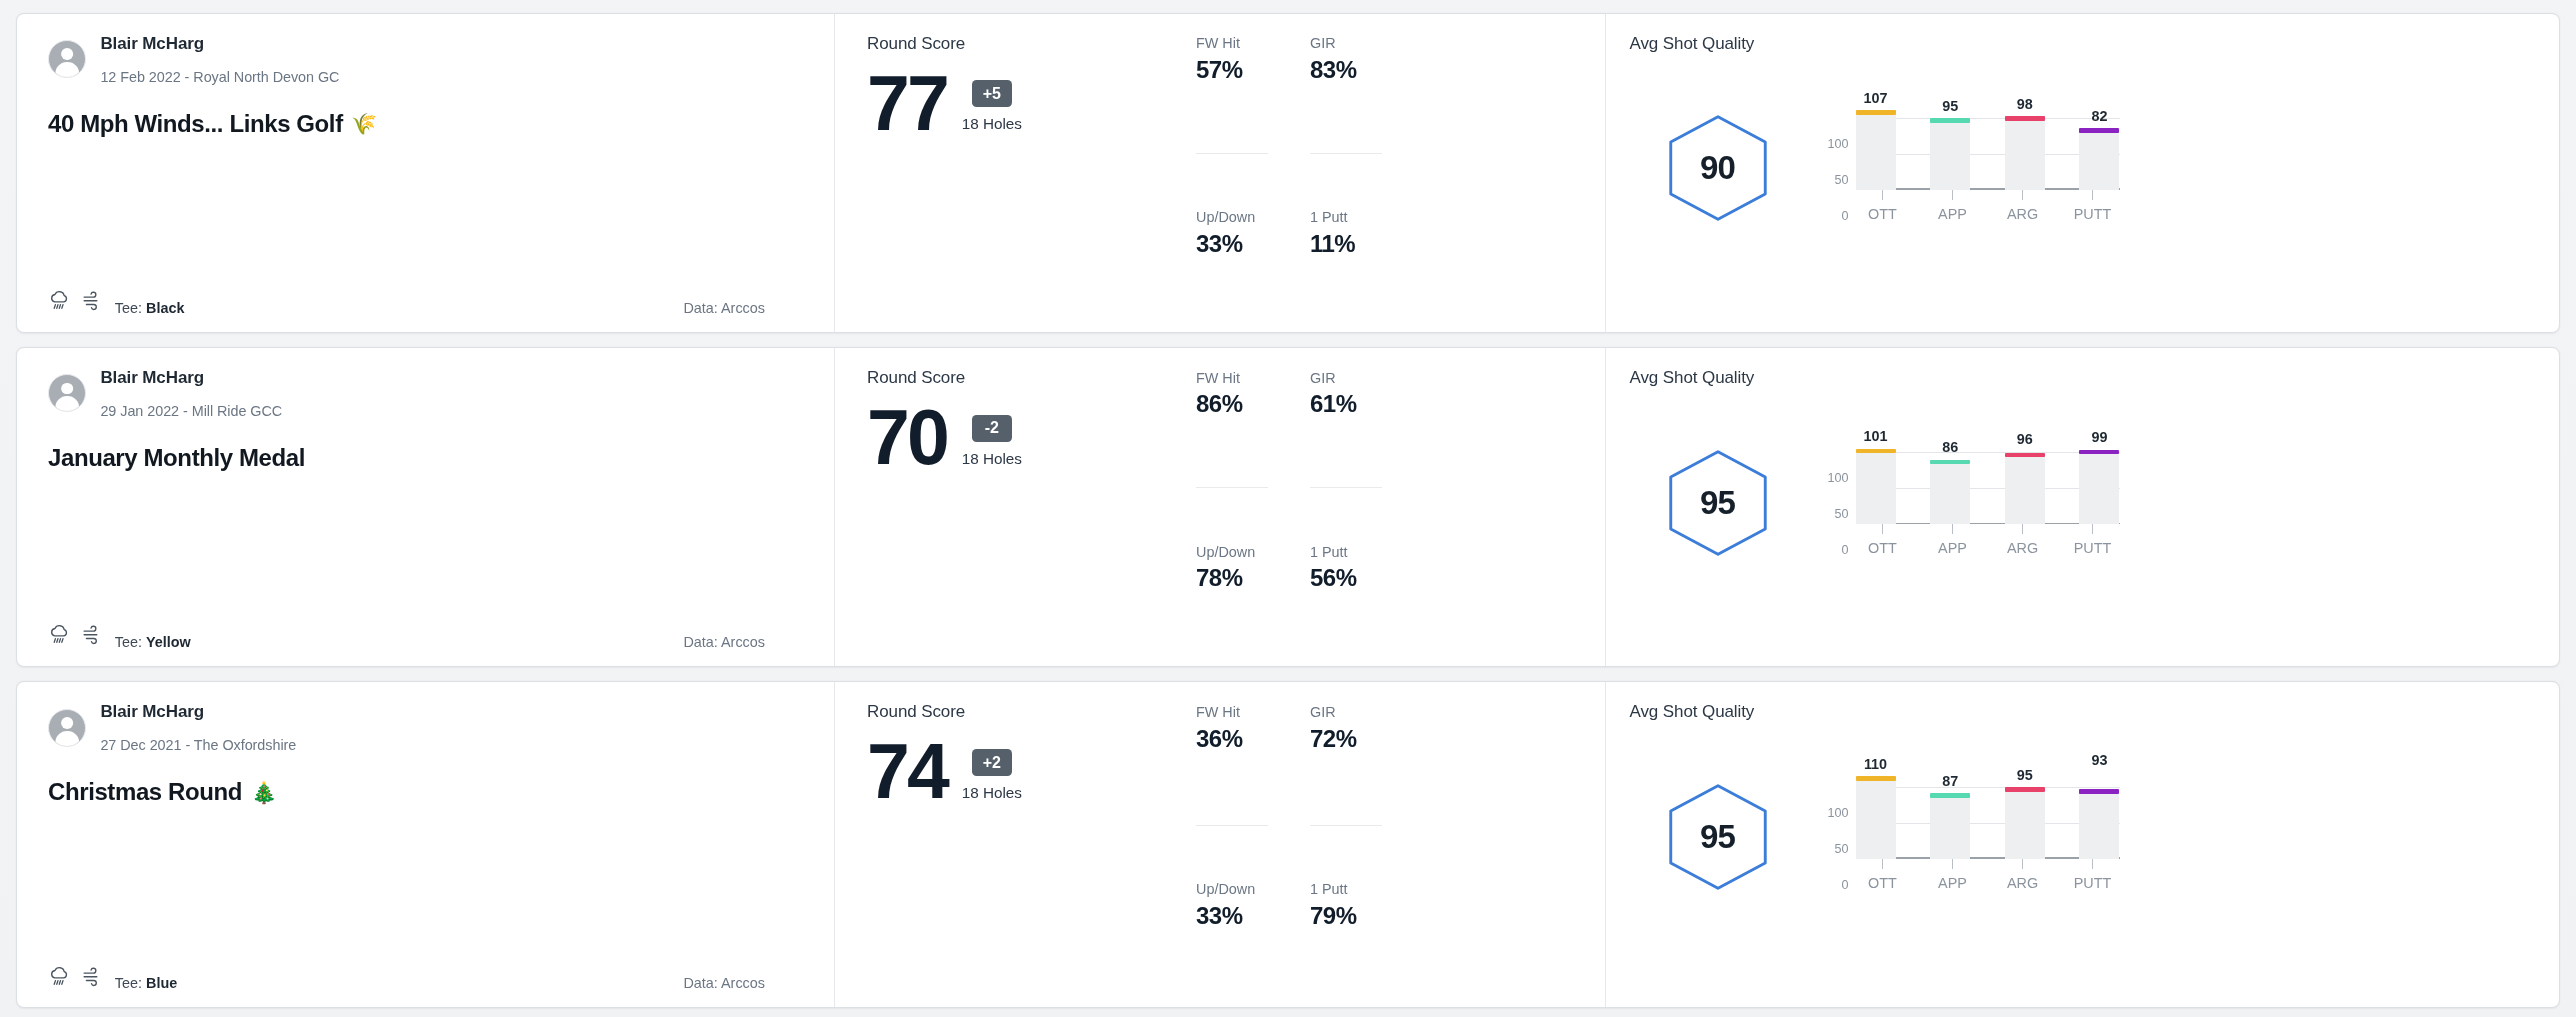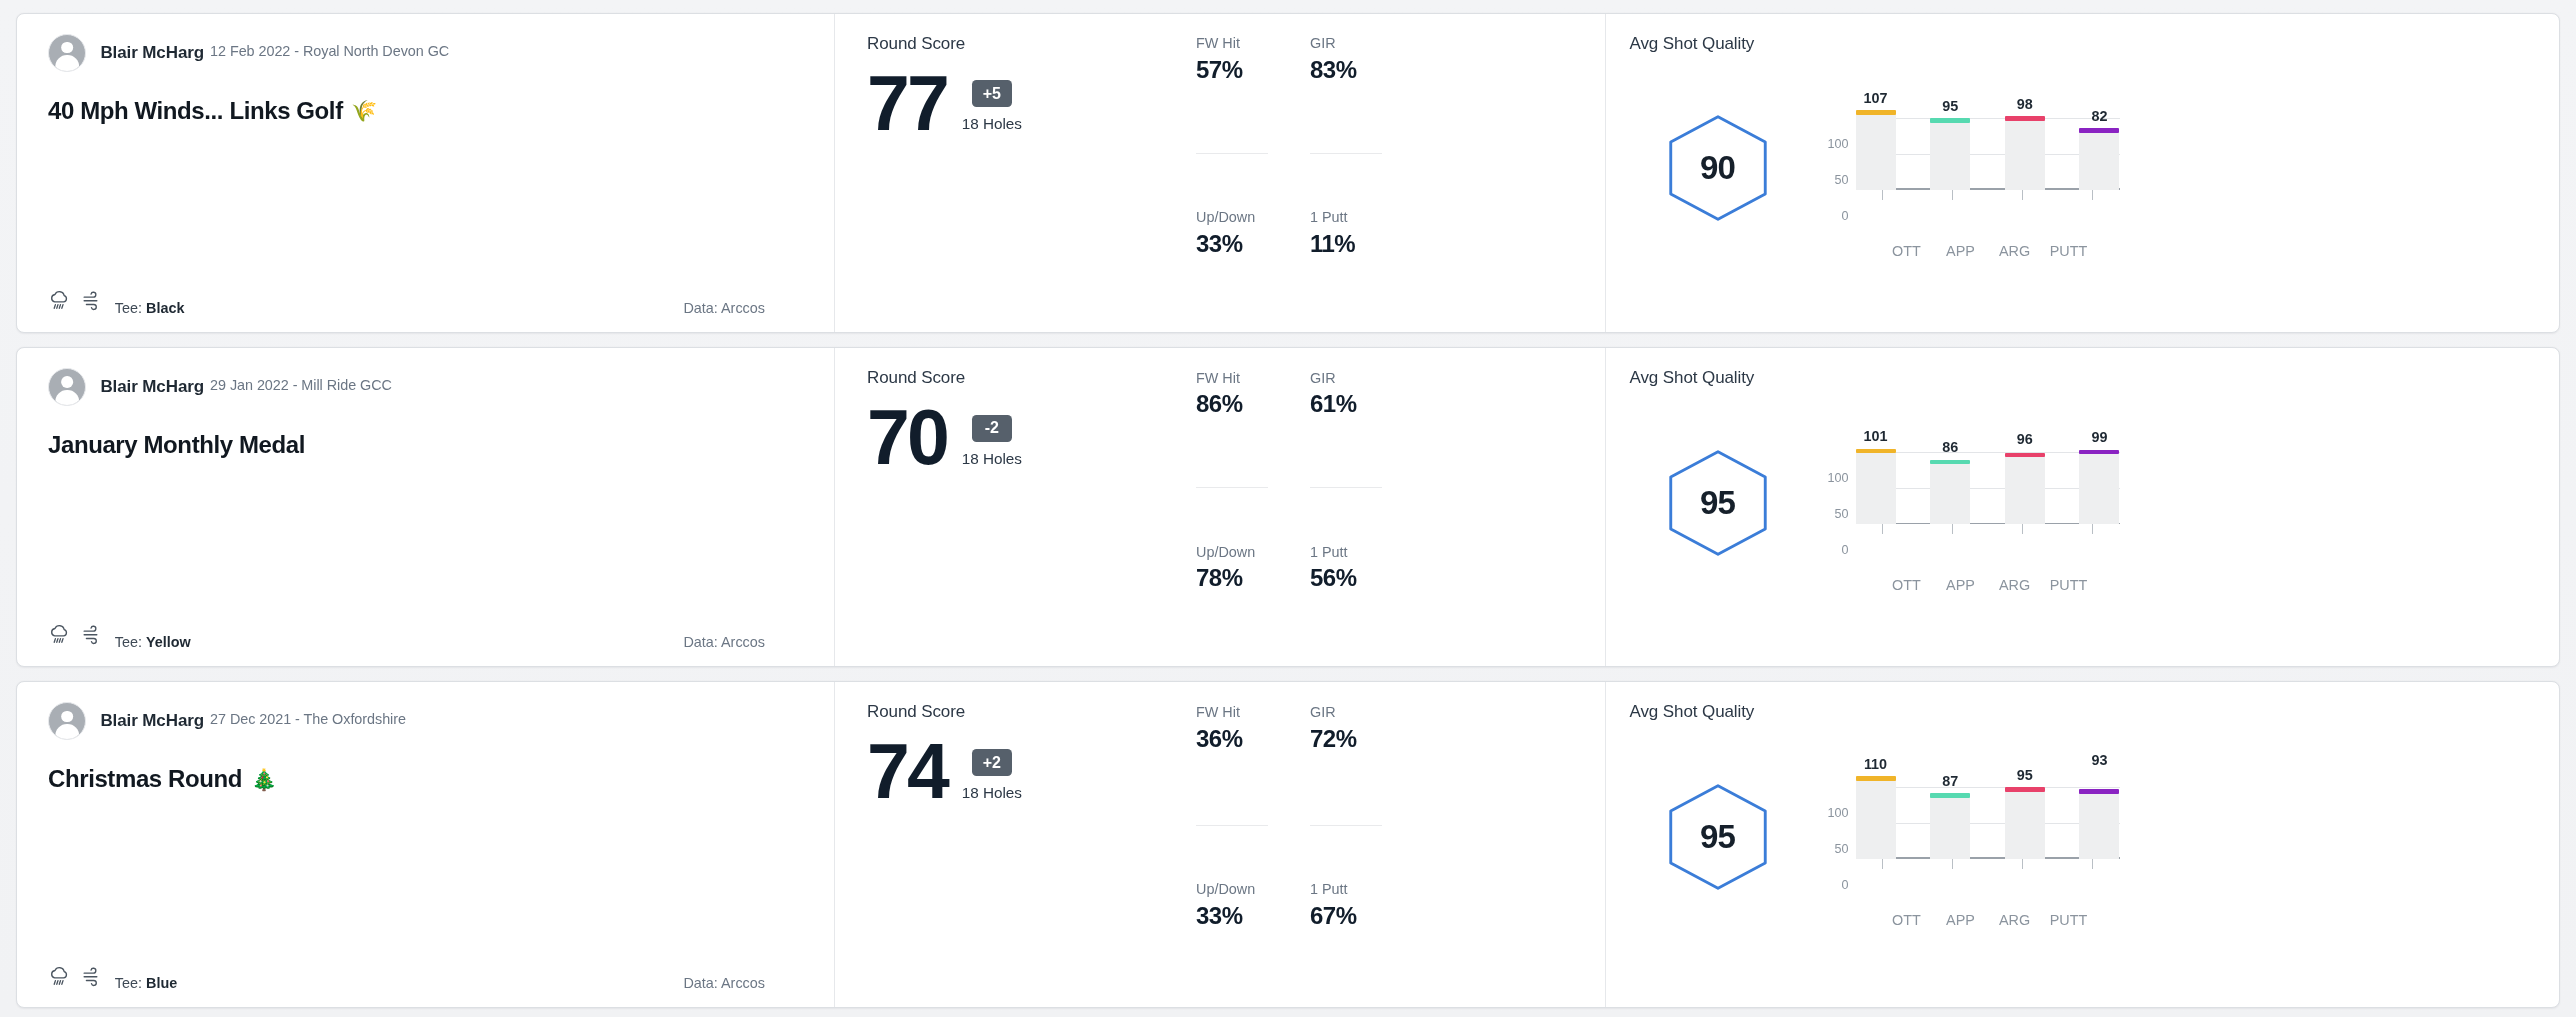--- a/index.html
+++ b/index.html
@@ -66,21 +66,21 @@
     transform: translateX(-50%);
   }
   .avatar .body {
     position: absolute;
     width: 23.5px; height: 18px;
     border-radius: 11.7px 11.7px 0 0;
     background: #ffffff;
     left: 50%; bottom: -2.7px;
     transform: translateX(-50%);
   }
-  .id-text { display:flex; flex-direction: row; gap: 6px; }
+  .id-text { display:flex; flex-direction: column; gap: 15px; }
   .player-name {
     font-size: 17px;
     font-weight: 700;
     color: #1f2933;
     letter-spacing: -0.1px;
   }
   .round-meta {
     font-size: 14.4px;
     color: #6b7684;
     letter-spacing: -0.05px;
@@ -294,21 +294,21 @@
     position: absolute;
     left: 34px; right: 0; top: 83px;
     height: 12.6px;
     display: flex; justify-content: space-between;
   }
   .tick-slot { width: 54px; display:flex; justify-content:center; }
   .tick-mark { width: 0.9px; height: 10px; background: #b9bfc5; }
   .x-labels {
     position: absolute;
     left: 34px; right: 0; top: 99px;
-    display: flex; justify-content: center; margin-top: 37px;
+    display: flex; justify-content: space-between;
   }
   .x-lab {
     width: 54px;
     text-align: center;
     font-size: 14.4px;
     color: #8b949e;
   }
 </style>
 </head>
 <body>
@@ -629,21 +629,21 @@
           <div class="stat-cell top">
             <div class="stat-name">GIR</div>
             <div class="stat-val">72%</div>
           </div>
           <div class="stat-cell bot">
             <div class="stat-name">Up/Down</div>
             <div class="stat-val">33%</div>
           </div>
           <div class="stat-cell bot">
             <div class="stat-name">1 Putt</div>
-            <div class="stat-val">67%</div>
+            <div class="stat-val">79%</div>
           </div>
         </div>
       </div>
       <div class="col-quality">
         <div class="block-label">Avg Shot Quality</div>
         <div class="q-body">
           <div class="hex-wrap">
             <svg viewBox="0 0 115 120" width="104" height="108" fill="none">
               <path d="M57.5 3 L110 31 L110 89 L57.5 117 L5 89 L5 31 Z" stroke="#3b7dd8" stroke-width="3.2" stroke-linejoin="round" fill="none"></path>
             </svg>

